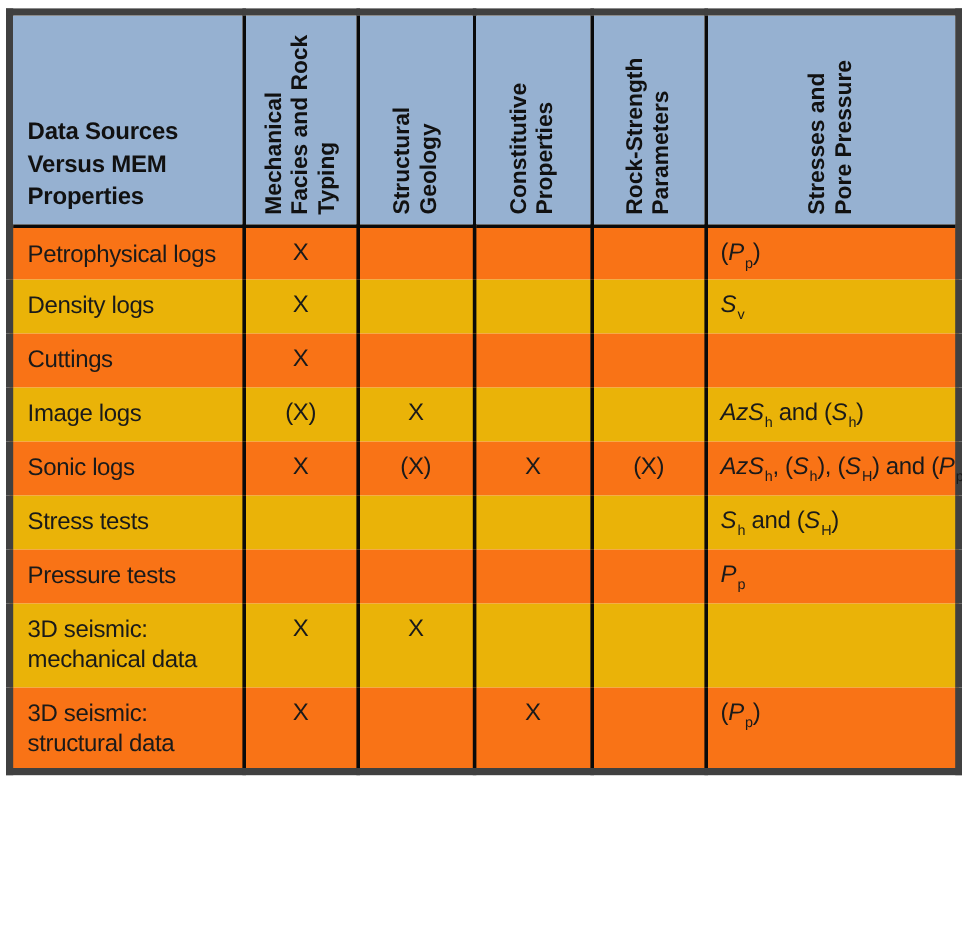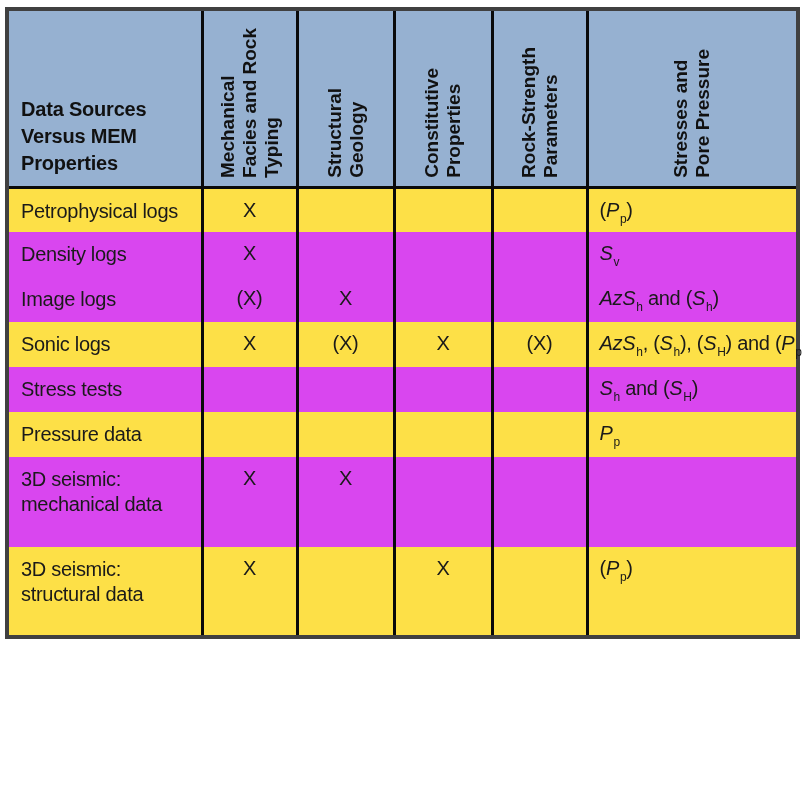--- a/index.html
+++ b/index.html
@@ -2,21 +2,21 @@
 <html><head>
   <meta charset="utf-8">
   <style>
     html, body { margin: 0; padding: 0; background: #ffffff; }
     body { width: 802px; height: 786px; position: relative; font-family: "Liberation Sans", "DejaVu Sans", sans-serif; }
     .tbl {
       position: absolute; left: 5px; top: 7px;
       width: 791px;
       border-collapse: collapse;
       table-layout: fixed;
-      border: 4px solid #404040;
+      border: 6px solid #404040;
       padding-left: 36px;
     }
     .tbl col.c0 { width: 195px; }
     .tbl col.c1 { width: 95px; }
     .tbl col.c2 { width: 97px; }
     .tbl col.c3 { width: 98px; }
     .tbl col.c4 { width: 95px; }
     .tbl col.c5 { width: 211px; }
     .tbl th, .tbl td {
       border-left: 3px solid #0a0a0a;
@@ -56,24 +56,24 @@
       line-height: 22px;
     }
     .rot .ln { display: block; }
     .tbl tbody td {
       font-size: 20px;
       color: #1a1a1a;
       vertical-align: top;
       padding-top: 10px;
       letter-spacing: -0.3px;
     }
-    .tbl tbody tr.blue td { background: #fde047; }
-    .tbl tbody tr.beige td { background: #d946ef; margin-top: 12px; }
+    .tbl tbody tr.blue td { background: #f97316; }
+    .tbl tbody tr.beige td { background: #eab308; margin-top: 12px; }
     .tbl tbody tr.h1 { height: 45px; }
-    .tbl tbody tr.h2 { height: 90px; }
+    .tbl tbody tr.h2 { height: 70px; }
     .tbl tbody td.src { padding-left: 12px; line-height: 25px; }
     .tbl tbody td.mark { text-align: center; }
     .tbl tbody td.stress { padding-left: 11px; white-space: nowrap; }
     .src .ln { display: block; }
     i.v { font-style: italic; }
     sub.s { font-size: 12px; vertical-align: -6px; font-style: normal; margin-left: 1px; }
   </style>
 </head>
 <body>
 
@@ -150,20 +150,30 @@
       <tr class="beige h1">
         <td class="src">
           <span class="ln">Density logs</span>
         </td>
         <td class="mark">X</td>
         <td class="mark"></td>
         <td class="mark"></td>
         <td class="mark"></td>
         <td class="stress"><i class="v">S</i><sub class="s">v</sub></td>
       </tr>
+      <tr class="blue h1">
+        <td class="src">
+          <span class="ln">Cuttings</span>
+        </td>
+        <td class="mark">X</td>
+        <td class="mark"></td>
+        <td class="mark"></td>
+        <td class="mark"></td>
+        <td class="stress"></td>
+      </tr>
       <tr class="beige h1">
         <td class="src">
           <span class="ln">Image logs</span>
         </td>
         <td class="mark">(X)</td>
         <td class="mark">X</td>
         <td class="mark"></td>
         <td class="mark"></td>
         <td class="stress"><i class="v">AzS</i><sub class="s">h</sub> and (<i class="v">S</i><sub class="s">h</sub>)</td>
       </tr>
@@ -182,21 +192,21 @@
           <span class="ln">Stress tests</span>
         </td>
         <td class="mark"></td>
         <td class="mark"></td>
         <td class="mark"></td>
         <td class="mark"></td>
         <td class="stress"><i class="v">S</i><sub class="s">h</sub> and (<i class="v">S</i><sub class="s">H</sub>)</td>
       </tr>
       <tr class="blue h1">
         <td class="src">
-          <span class="ln">Pressure data</span>
+          <span class="ln">Pressure tests</span>
         </td>
         <td class="mark"></td>
         <td class="mark"></td>
         <td class="mark"></td>
         <td class="mark"></td>
         <td class="stress"><i class="v">P</i><sub class="s">p</sub></td>
       </tr>
       <tr class="beige h2">
         <td class="src">
           <span class="ln">3D seismic:</span>

